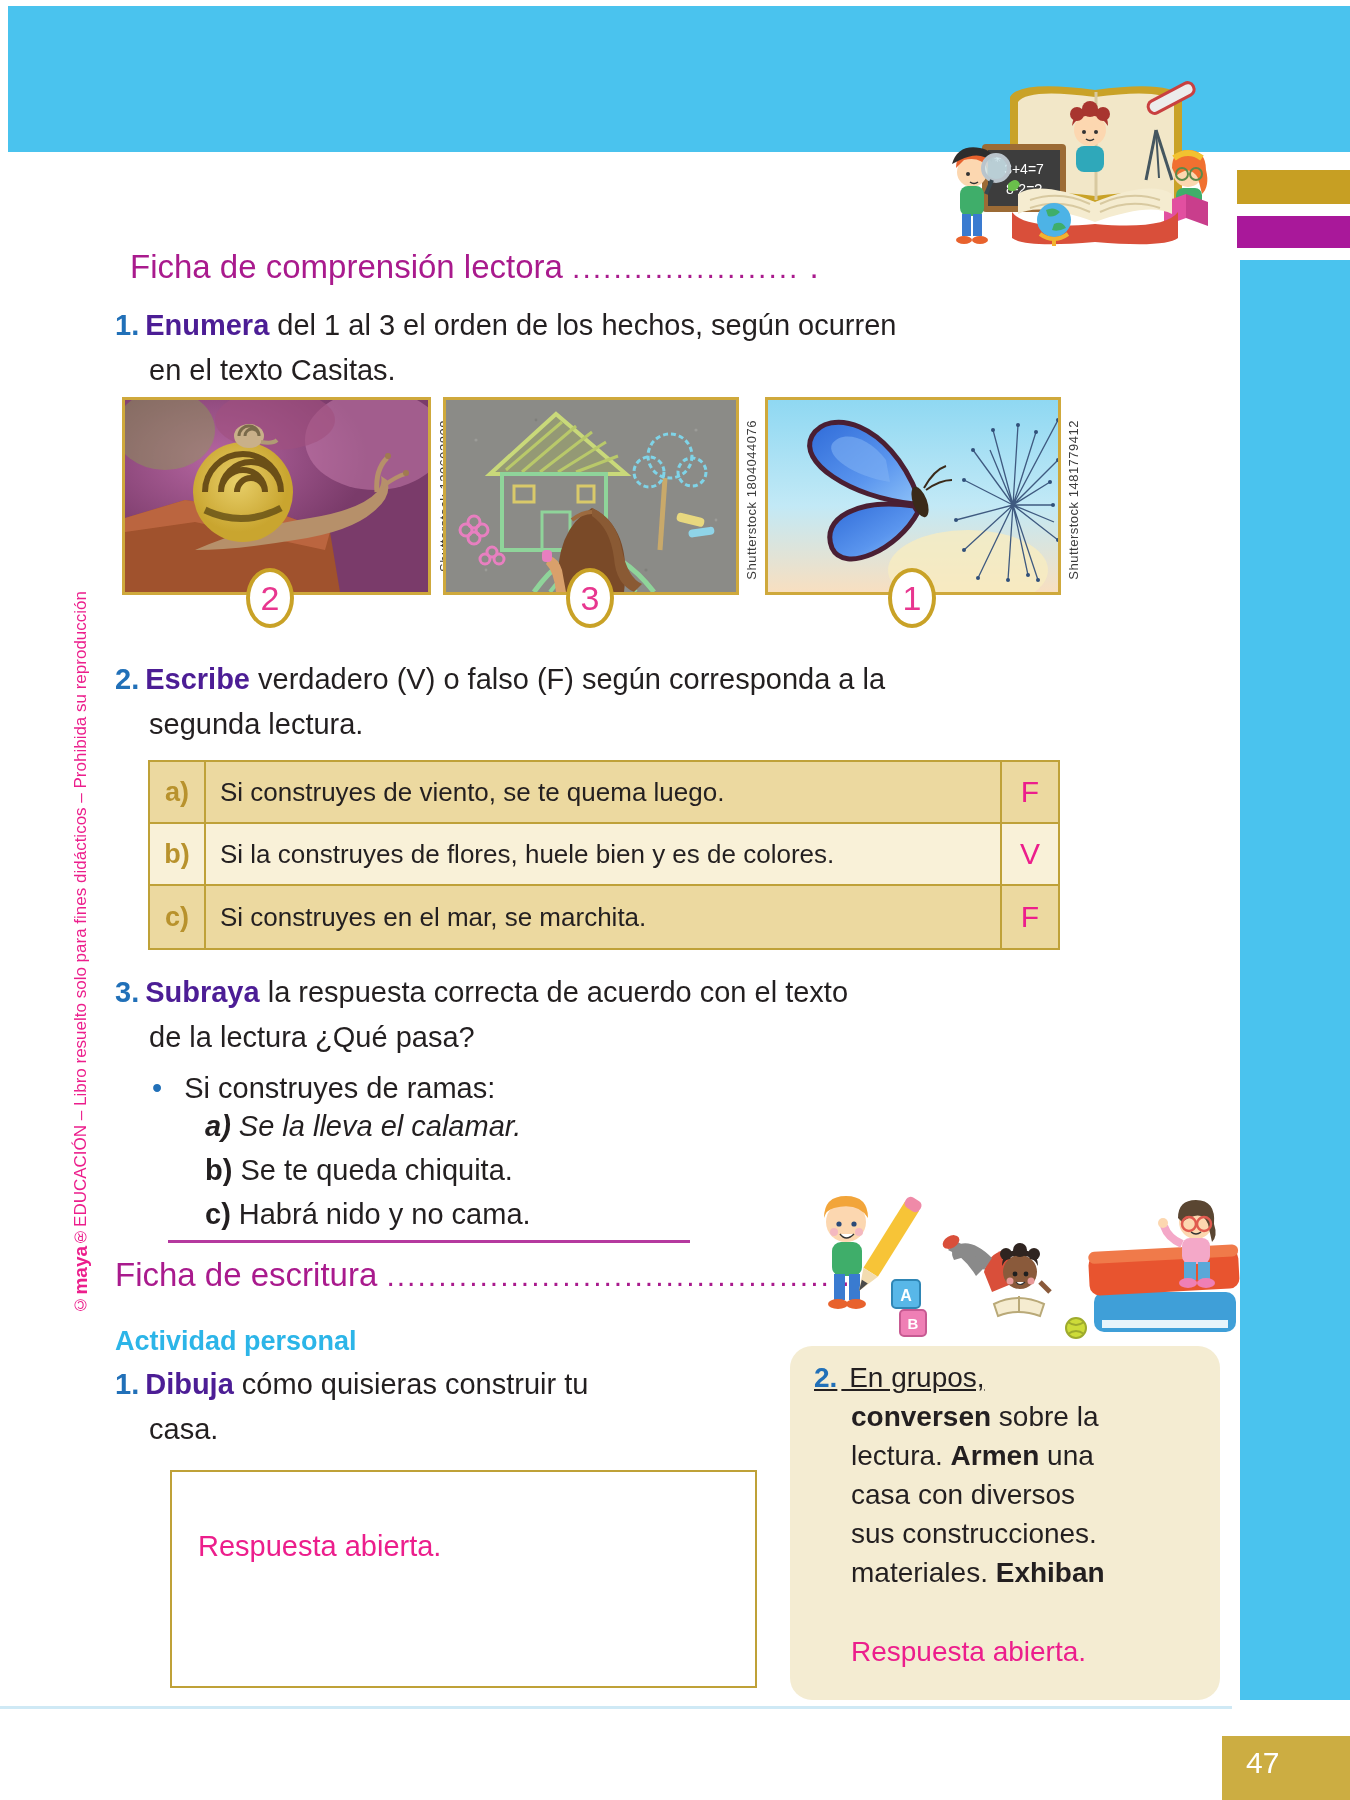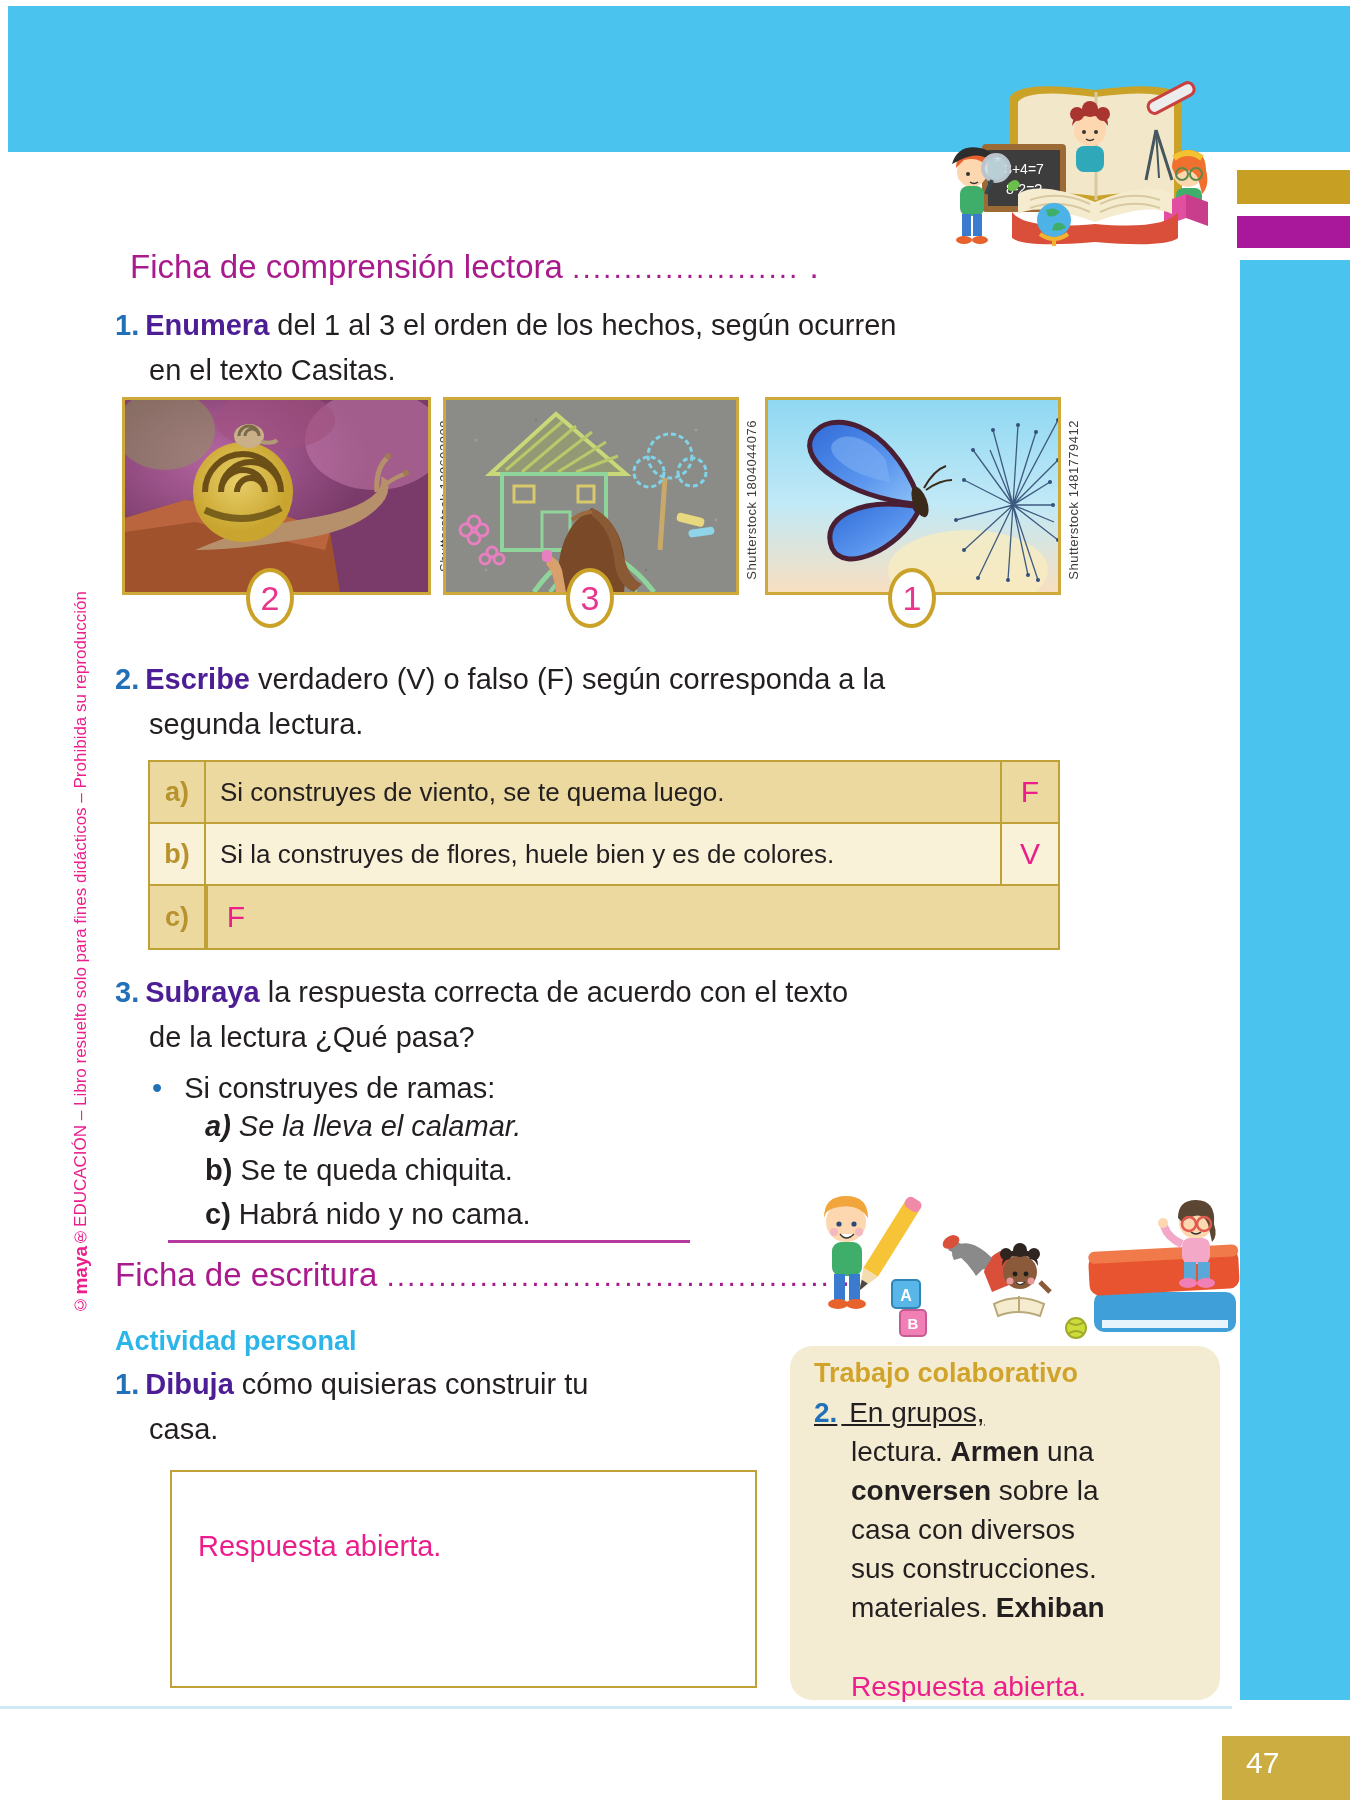--- a/index.html
+++ b/index.html
@@ -314,20 +314,21 @@
       <div class="vf-text">Si construyes de viento, se te quema luego.</div>
       <div class="vf-answer">F</div>
     </div>
     <div class="vf-row row-light">
       <div class="vf-letter">b)</div>
       <div class="vf-text">Si la construyes de flores, huele bien y es de colores.</div>
       <div class="vf-answer">V</div>
     </div>
     <div class="vf-row row-dark">
       <div class="vf-letter">c)</div>
+      <div class="vf-text">Si construyes en el mar, se marchita.</div>
       <div class="vf-answer">F</div>
     </div>
   </div>
 
   <div class="abs ex hang" style="left:115px;top:970px;width:980px;">
     <span class="num">3.</span><b>Subraya</b><span> la respuesta correcta de acuerdo con el texto</span><br>
     <span>de la lectura ¿Qué pasa?</span>
   </div>
   <div class="abs ex" style="left:152px;top:1066px;">
     <span class="bullet-dot">•</span>
@@ -427,26 +428,25 @@
   <div class="abs ex hang" style="left:115px;top:1362px;width:600px;">
     <span class="num">1.</span><b>Dibuja</b><span> cómo quisieras construir tu</span><br>
     <span>casa.</span>
   </div>
 
   <div class="abs draw-box">
     <div class="open-answer" style="padding:18px 0 0 26px;">Respuesta abierta.</div>
   </div>
 
   <div class="abs collab-box">
-    <div class="collab-head">Trabajo colaborativo</div>
     <div class="collab-line collab-first">
       <span class="num">2.</span><span> En grupos,</span>
     </div>
+    <div class="collab-line"><b>conversen</b><span> sobre la</span></div>
     <div class="collab-line"><span>lectura. </span><b>Armen</b><span> una</span></div>
-    <div class="collab-line"><b>conversen</b><span> sobre la</span></div>
     <div class="collab-line"><span>casa con diversos</span></div>
     <div class="collab-line"><span>sus construcciones.</span></div>
     <div class="collab-line"><span>materiales. </span><b>Exhiban</b></div>
     <div class="collab-line open-answer" style="font-size:28px;">Respuesta abierta.</div>
   </div>
 
   <div class="abs footer-line"></div>
   <div class="abs page-num-box">
     <span>47</span>
   </div>

